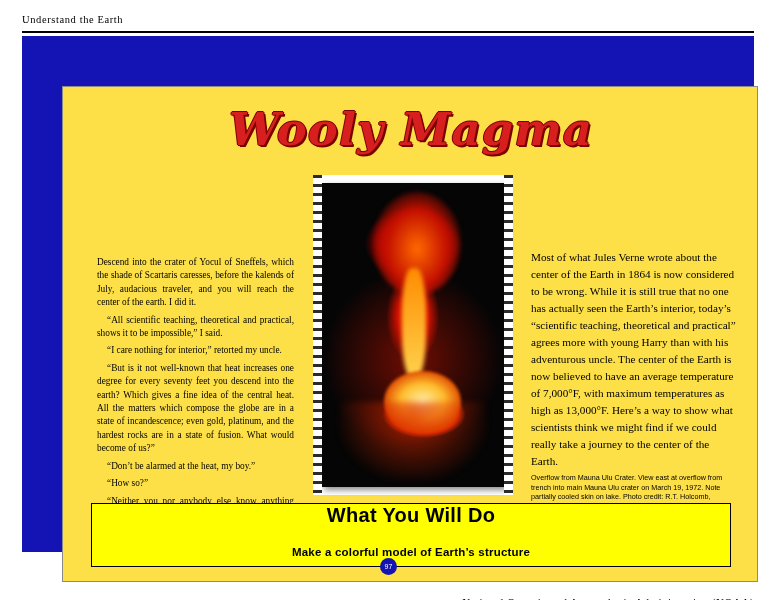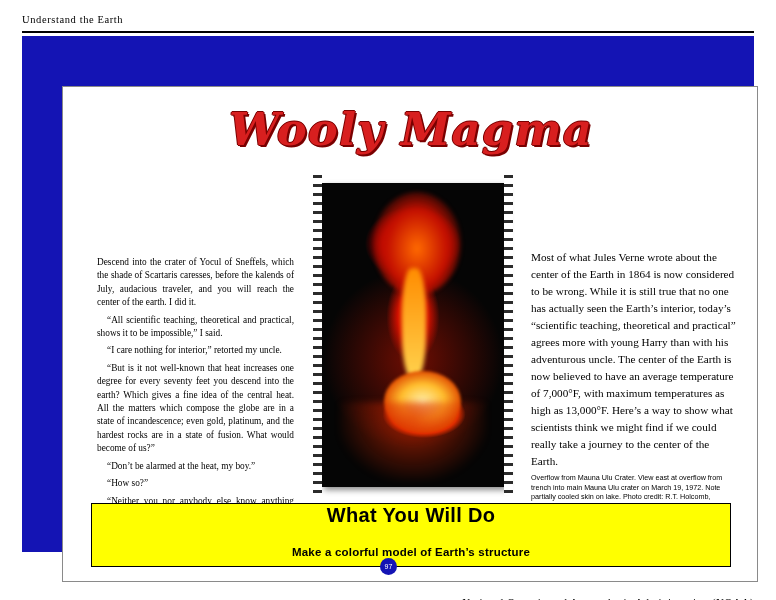--- a/index.html
+++ b/index.html
@@ -69,21 +69,21 @@
     height: 516px;
     background: #1414b4;
     box-sizing: border-box;
   }
   .inner-white {
     position: absolute;
     left: 40px;
     top: 50px;
     width: 696px;
     height: 496px;
-    background: #ffffff;
+    background: #fde047;
     box-sizing: border-box;
     border: 1px solid #8a8a8a;
   }
 
   
   .title {
     position: absolute;
     left: 0;
     top: 16px;
     width: 696px;

